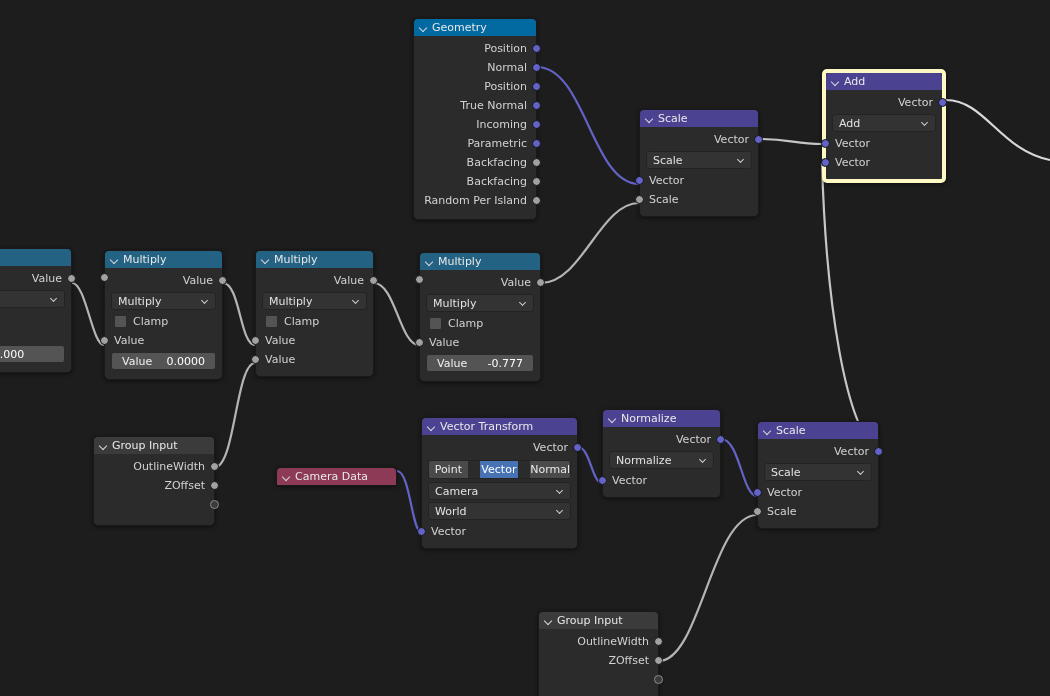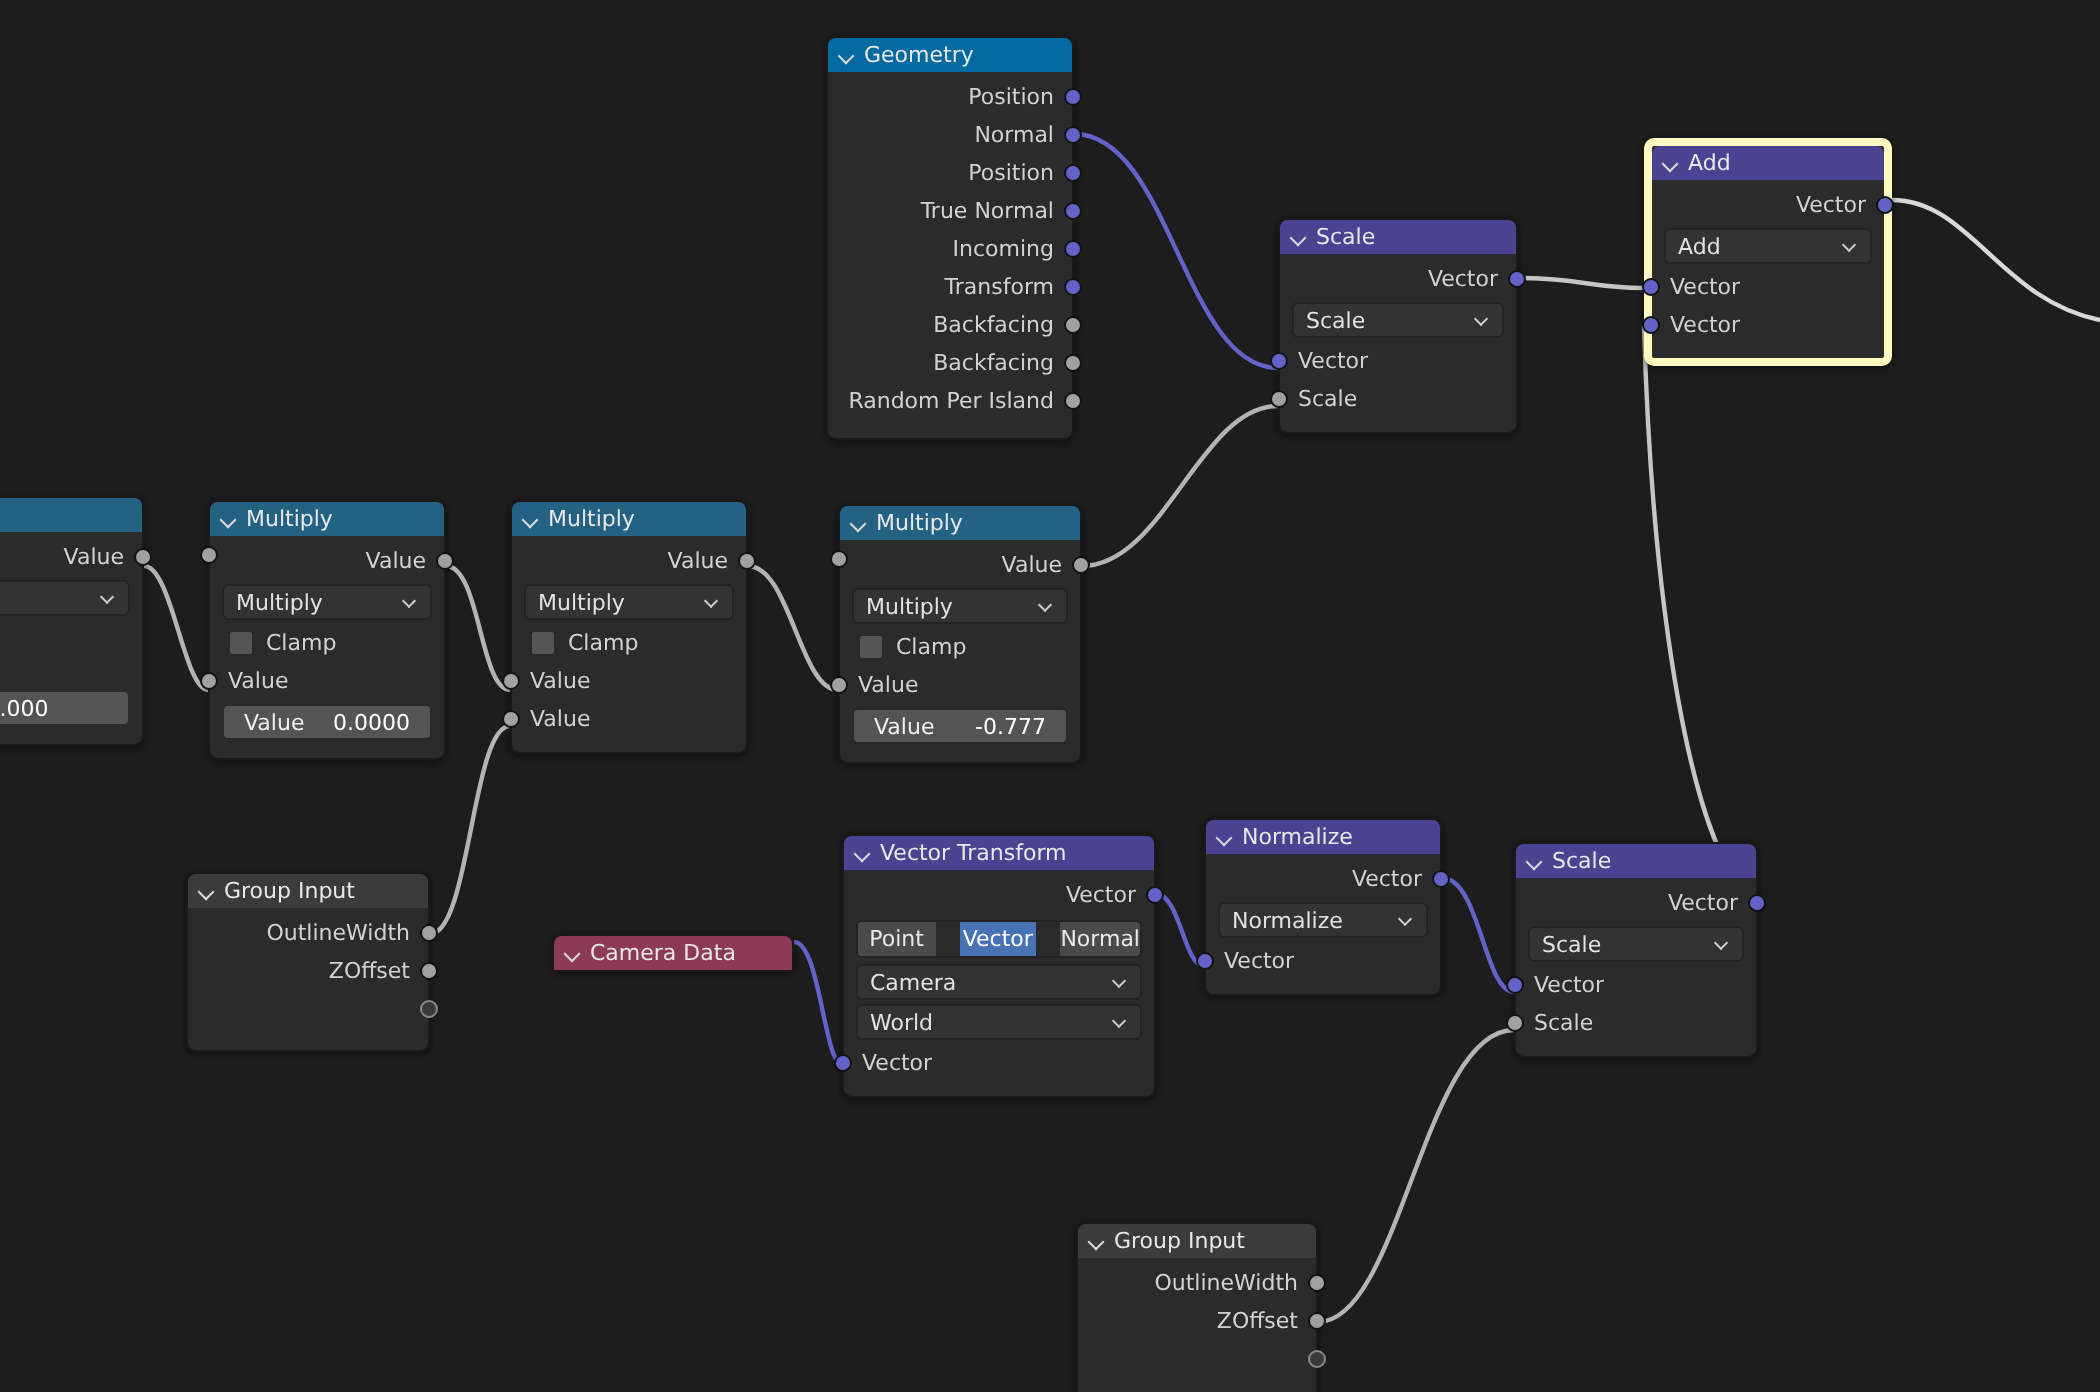--- a/index.html
+++ b/index.html
@@ -143,21 +143,21 @@
         </div>
       <div class="row out">
         <span>True Normal</span>
         <span class="sock vec r" style="top:5px;"></span>
         </div>
       <div class="row out">
         <span>Incoming</span>
         <span class="sock vec r" style="top:5px;"></span>
         </div>
       <div class="row out">
-        <span>Transform</span>
+        <span>Parametric</span>
         <span class="sock vec r" style="top:5px;"></span>
         </div>
       <div class="row out">
         <span>Backfacing</span>
         <span class="sock val r" style="top:5px;"></span>
         </div>
       <div class="row out">
         <span>Backfacing</span>
         <span class="sock val r" style="top:5px;"></span>
         </div>

